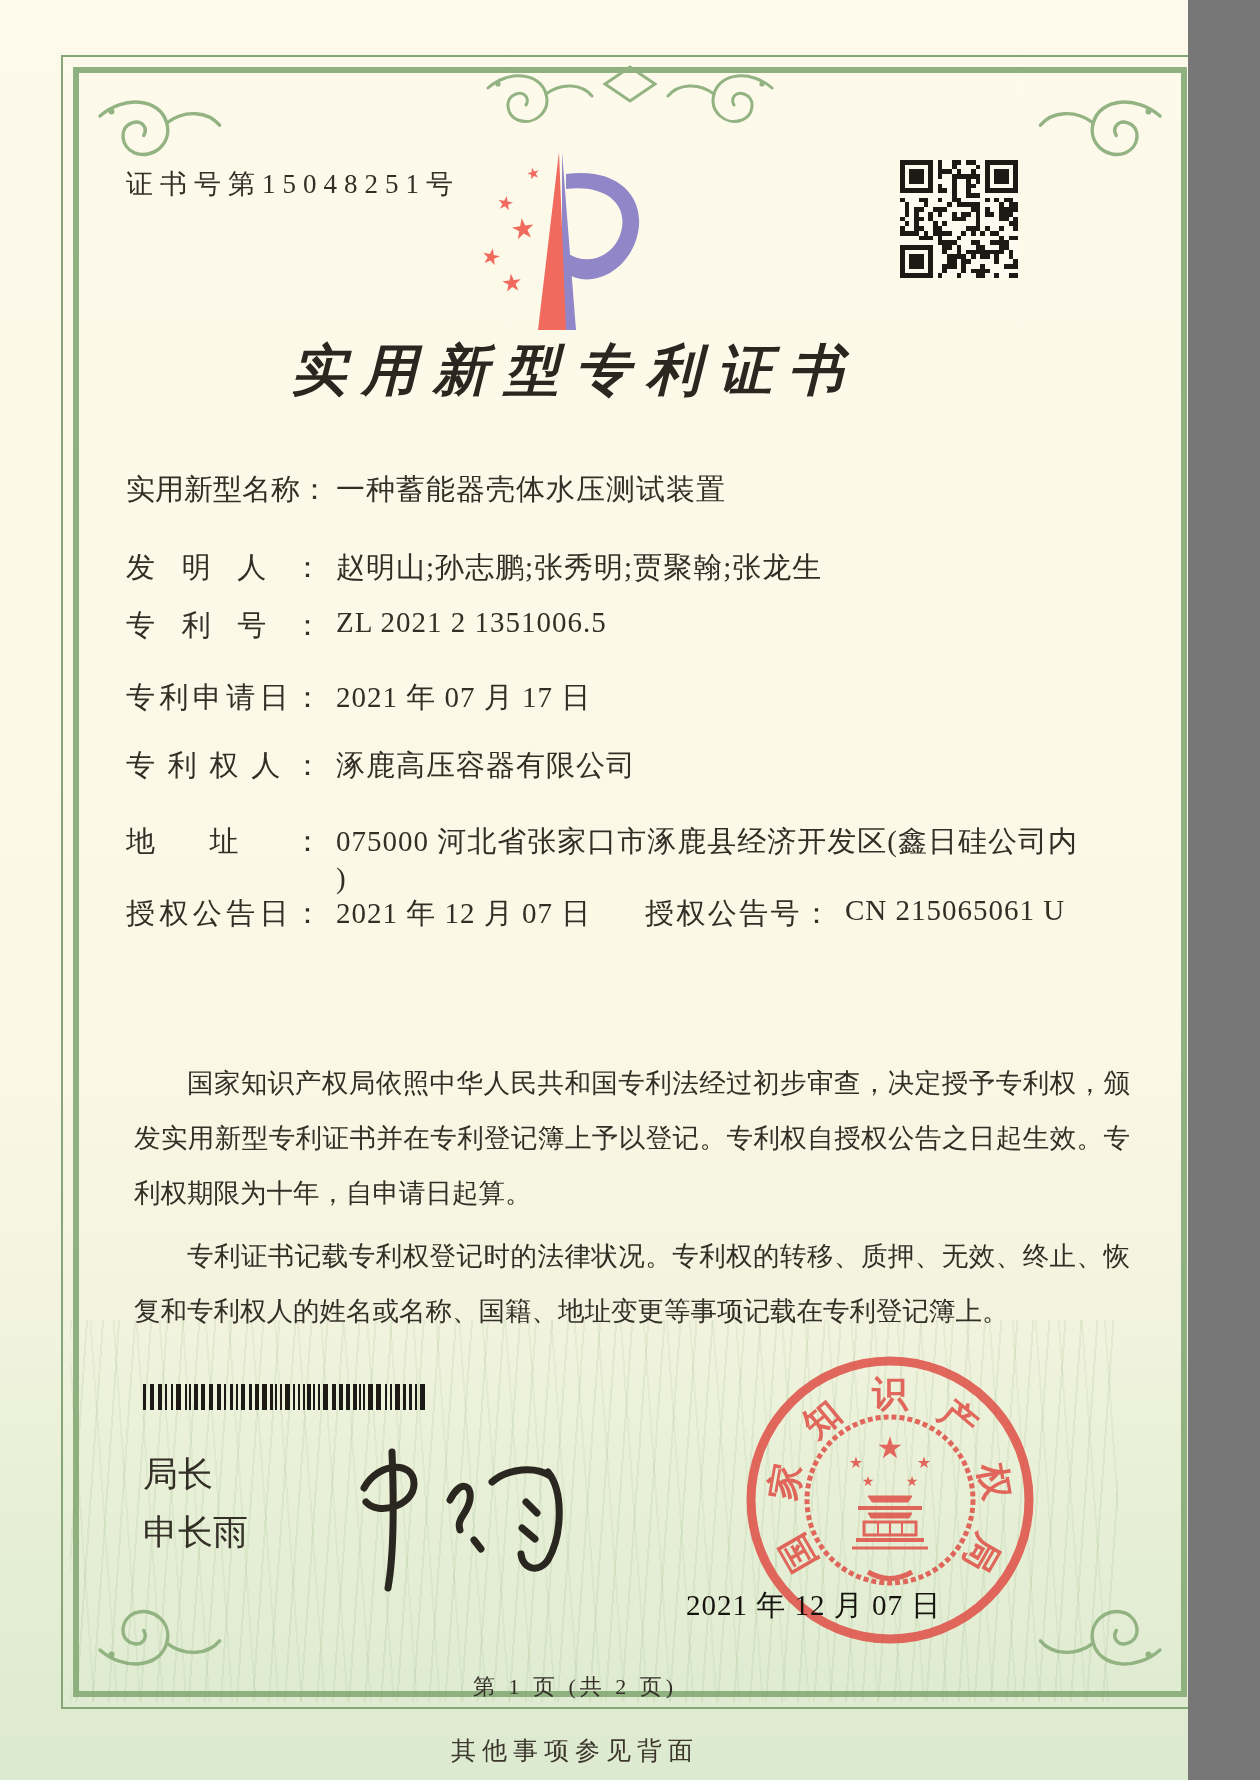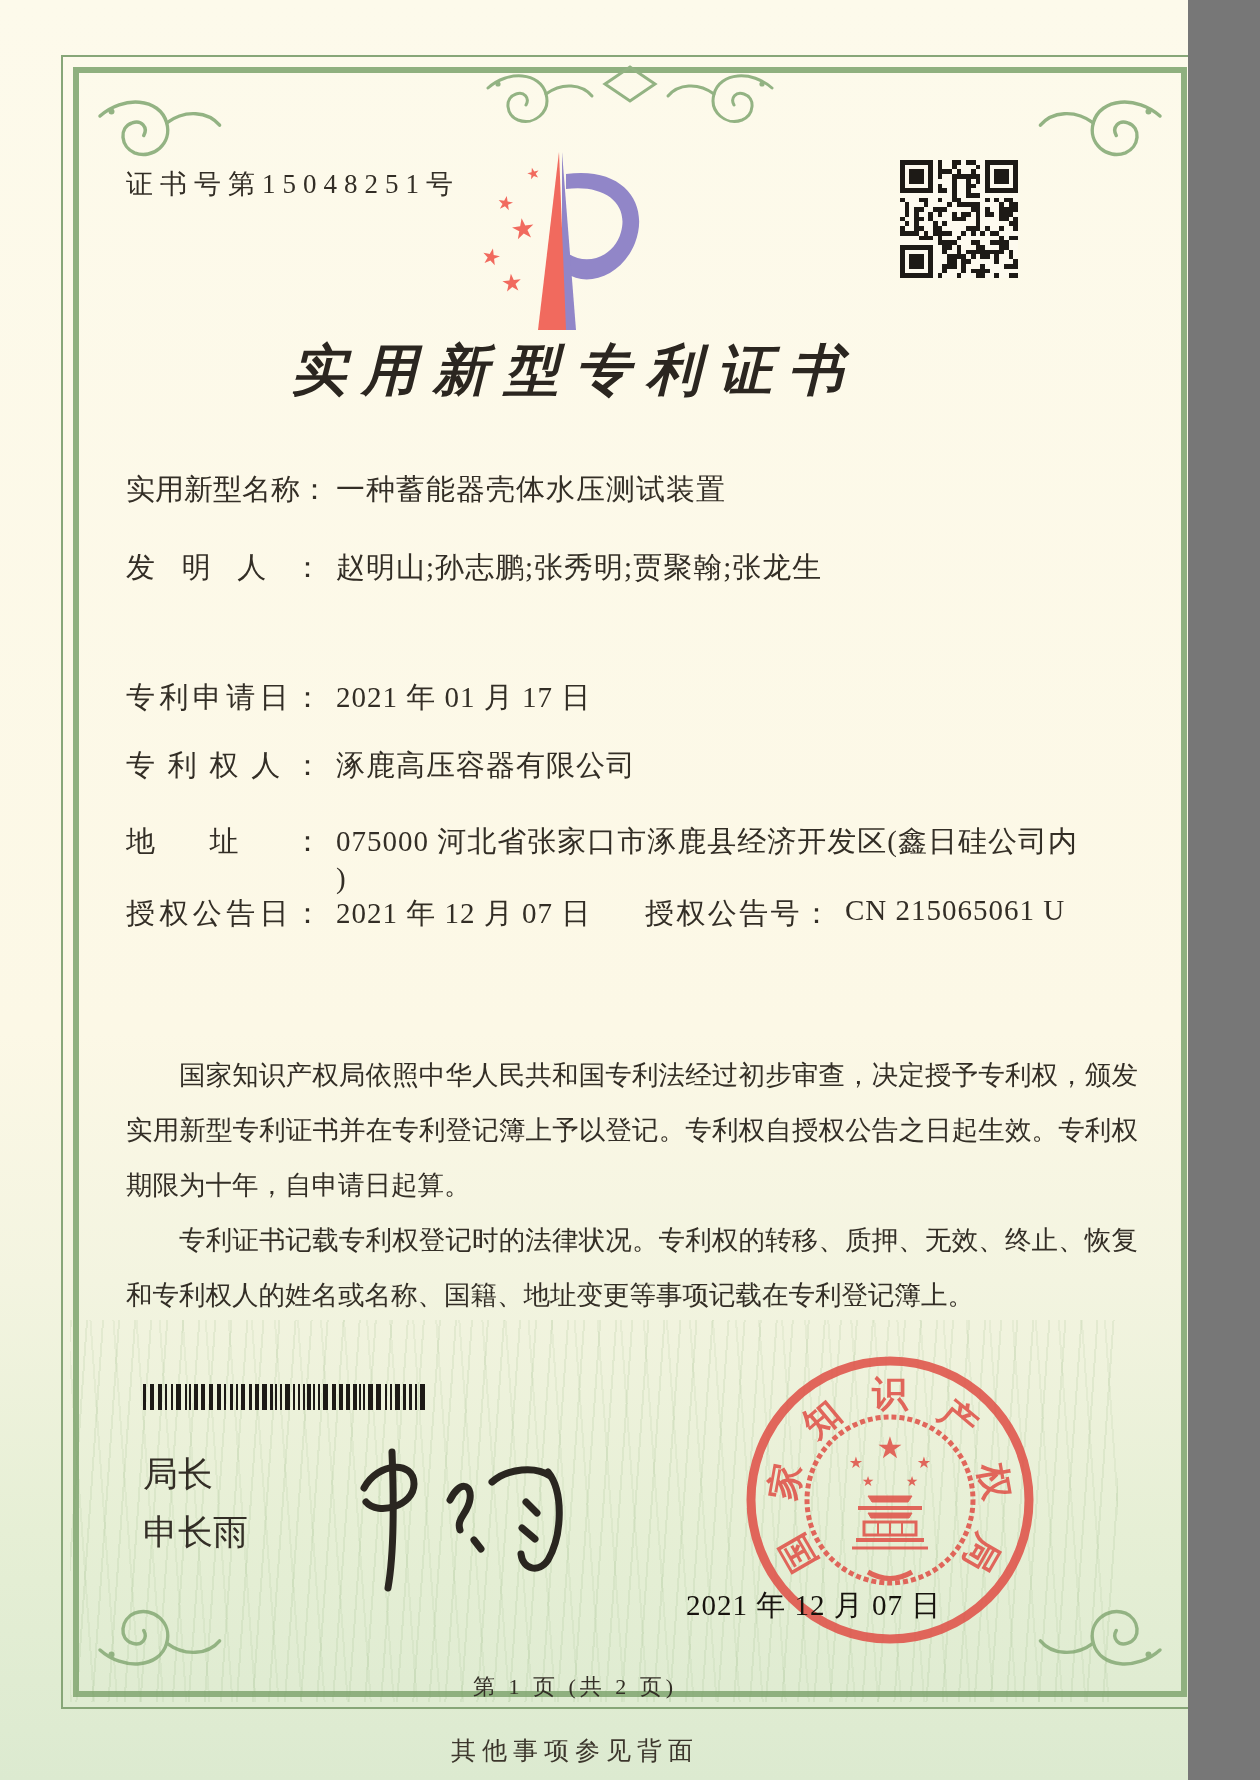--- a/index.html
+++ b/index.html
@@ -33,21 +33,21 @@
   .frow{position:absolute;left:126px;font-size:29px;white-space:nowrap;}
   .flabel{display:inline-block;width:196px;text-align:justify;text-align-last:justify;-moz-text-align-last:justify;vertical-align:top;}
   .fvalue{display:inline-block;margin-left:14px;letter-spacing:1px;text-align:center;}
   .row-name{top:470px}.row-inventors{top:548px}.row-patentno{top:606px}
   .row-filing{top:678px}.row-patentee{top:746px}.row-address{top:822px}
   .row-address2{top:862px;left:336px}
   .row-grant{top:894px}
   .grant-no-pair{position:absolute;left:519px;}
   .grant-no-pair .flabel{width:186px;}
   .paras{position:absolute;left:126px;top:1048px;width:1012px;font-size:26.5px;line-height:55px;text-align:justify;}
-  .paras p{margin:0;text-indent:2em;}
+  .paras p{margin:8px;text-indent:2em;}
   svg.barcode{position:absolute;left:143px;top:1384px;}
   .signer{position:absolute;left:143px;top:1446px;font-size:35px;line-height:58px;}
   svg.signature{position:absolute;left:308px;top:1442px;}
   svg.seal{position:absolute;left:740px;top:1350px;opacity:.88;}
   .seal-date{position:absolute;left:686px;top:1586px;width:340px;font-size:29px;letter-spacing:1px;color:#17130e;z-index:5;white-space:nowrap;}
   .page-info{position:absolute;left:0;top:1672px;width:1150px;text-align:center;font-size:22px;letter-spacing:4px;}
   .back-note{position:absolute;left:0;top:1734px;width:1150px;text-align:center;font-size:25px;letter-spacing:6px;color:#3c362c;}
 </style>
 </head>
 <body>
@@ -306,22 +306,25 @@
     </svg>
 
   <h1 class="title">实用新型专利证书</h1>
 
   <div class="frow row-name">
     <span class="flabel">实用新型名称：</span><span class="fvalue">一种蓄能器壳体水压测试装置</span>
   </div>
   <div class="frow row-inventors">
     <span class="flabel">发明人：</span><span class="fvalue">赵明山;孙志鹏;张秀明;贾聚翰;张龙生</span>
   </div>
+  <div class="frow row-patentno">
+    <span class="flabel">专利号：</span><span class="fvalue">ZL 2021 2 1351006.5</span>
+  </div>
   <div class="frow row-filing">
-    <span class="flabel">专利申请日：</span><span class="fvalue">2021 年 01 月 17 日</span>
+    <span class="flabel">专利申请日：</span><span class="fvalue">2021 年 07 月 17 日</span>
   </div>
   <div class="frow row-patentee">
     <span class="flabel">专利权人：</span><span class="fvalue">涿鹿高压容器有限公司</span>
   </div>
   <div class="frow row-address">
     <span class="flabel">地址：</span><span class="fvalue">075000  河北省张家口市涿鹿县经济开发区(鑫日硅公司内</span>
   </div>
   <div class="frow row-address2">)</div>
   <div class="frow row-grant">
     <span class="flabel">授权公告日：</span><span class="fvalue">2021 年 12 月 07 日</span>

